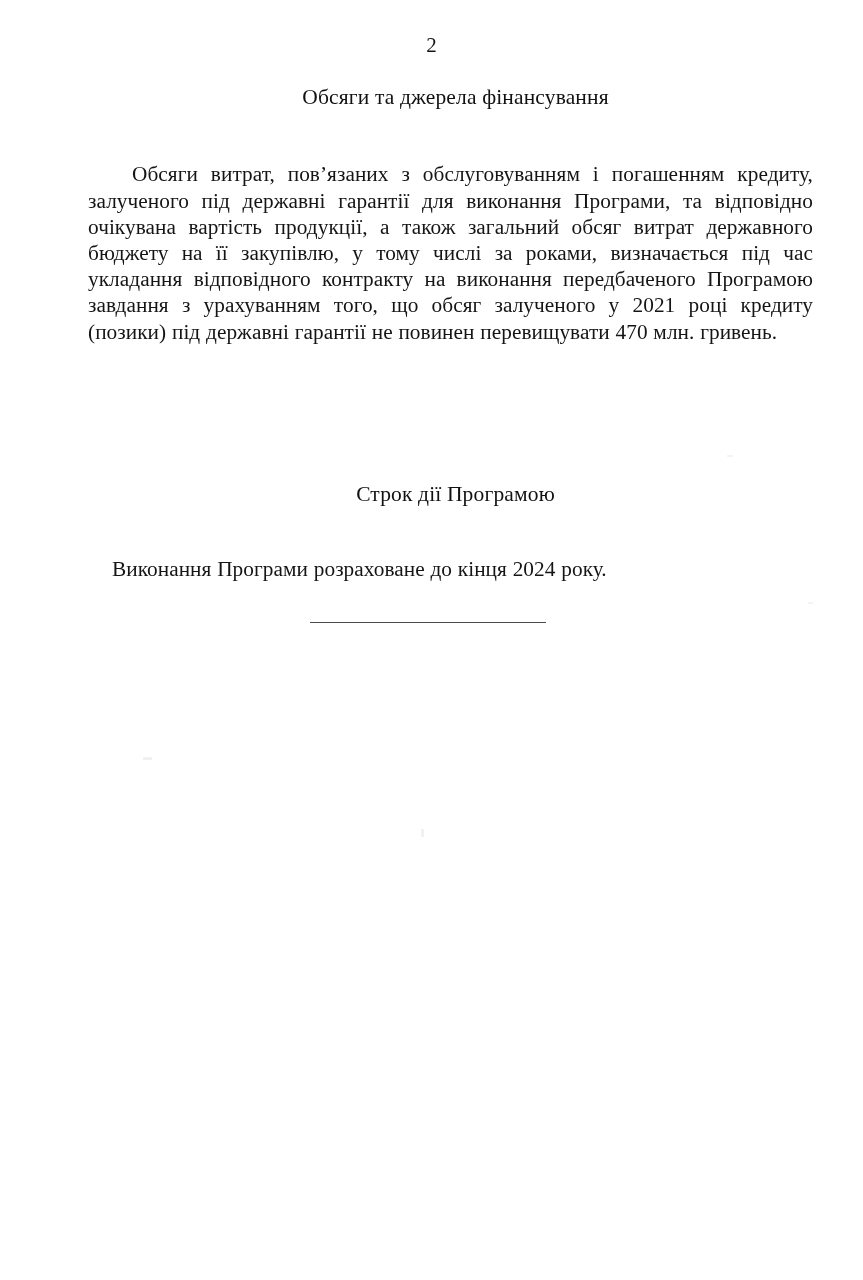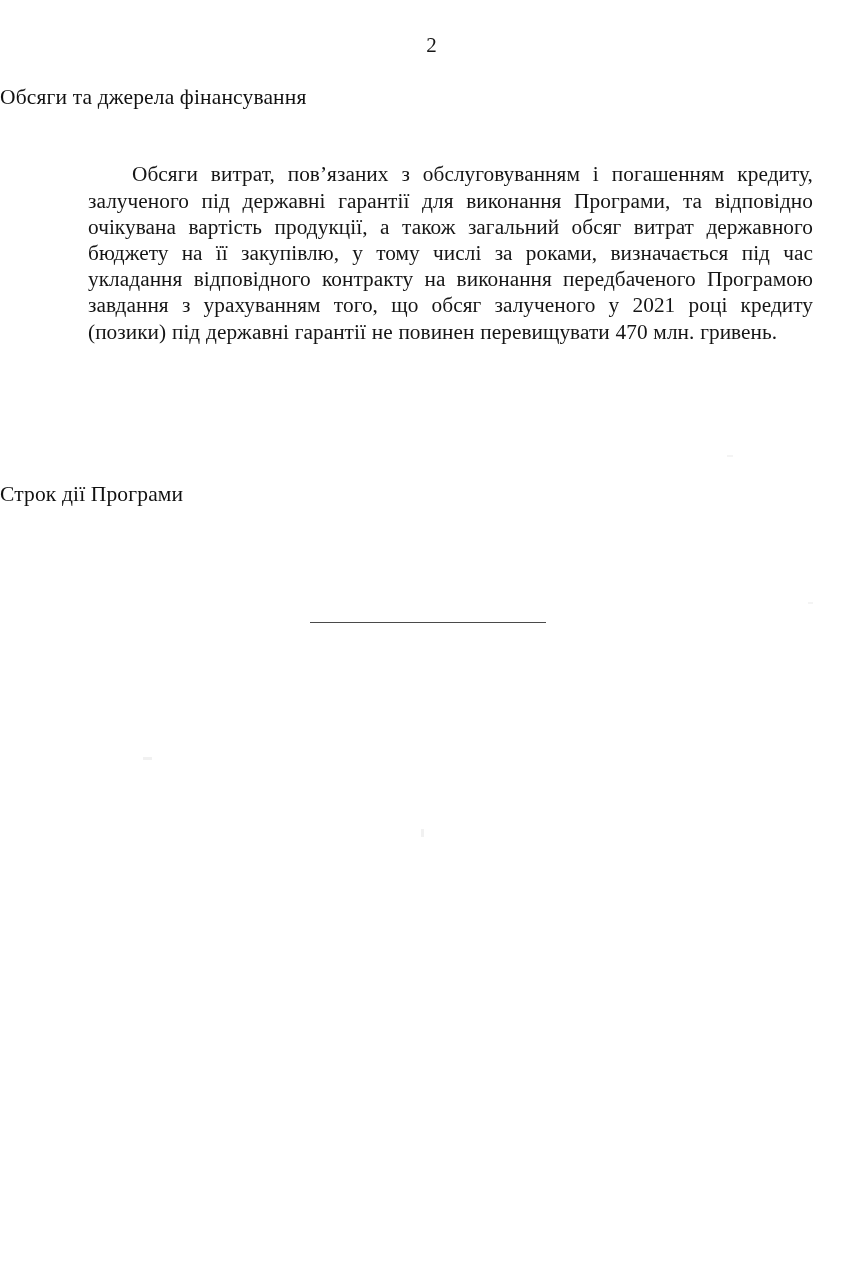--- a/index.html
+++ b/index.html
@@ -29,24 +29,26 @@
     top: 33px;
     text-align: center;
     font-size: 21px;
     line-height: 24px;
     color: #161616;
     letter-spacing: 0.2px;
   }
 
   
   .heading {
+    text-align: center;
     font-size: 21.5px;
     line-height: 26px;
     color: #111111;
     letter-spacing: 0.15px;
+    padding-left: 48px;
   }
   .heading-1 { position: absolute; left: 0; right: 0; top: 84px; }
   .heading-2 { position: absolute; left: 0; right: 0; top: 481px; }
 
   
   .para {
     position: absolute;
     left: 68px;
     width: 725px;
     font-size: 21.3px;
@@ -92,22 +94,23 @@
 
 <div class="page">
 
   <div class="page-number">2</div>
 
   <div class="heading heading-1">Обсяги та джерела фінансування</div>
 
   <p class="para para-1">Обсяги витрат, пов’язаних з обслуговуванням і погашенням кредиту, залученого під державні гарантії для виконання Програми, та відповідно очікувана вартість продукції, а також загальний обсяг витрат державного бюджету на її закупівлю, у тому числі за роками, визначається під час укладання відповідного контракту на виконання передбаченого Програмою завдання з урахуванням того, що обсяг залученого у 2021 році кредиту (позики) під державні гарантії не повинен перевищувати 470 млн. гривень.</p>
 
 
-  <div class="heading heading-2">Строк дії Програми</div>
+  <div class="heading heading-2">Строк дії Програмою</div>
 
+  <p class="para para-3">Виконання Програми розраховане до кінця 2024 року.</p>
 
   <div class="rule"></div>
 
   <div class="artifact artifact-a"></div>
   <div class="artifact artifact-b"></div>
   <div class="artifact artifact-c"></div>
   <div class="artifact artifact-d"></div>
 
 </div>
 

